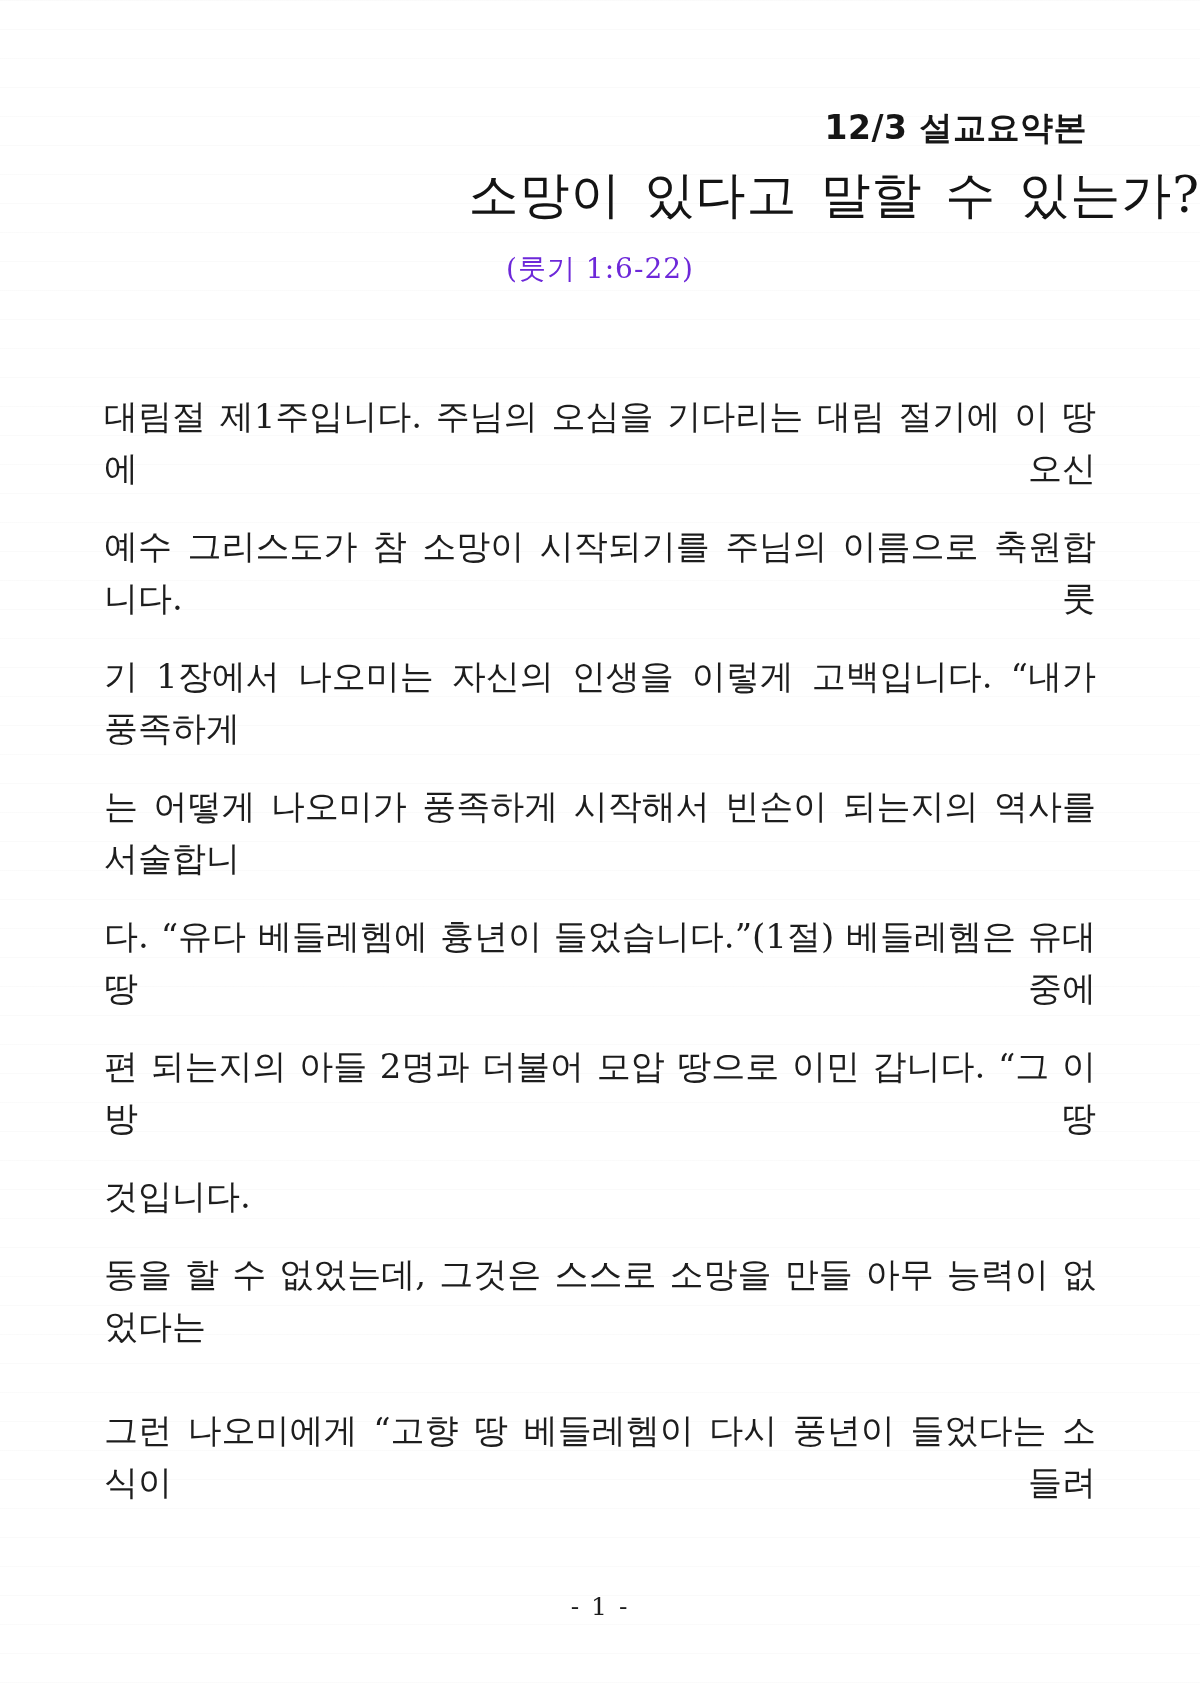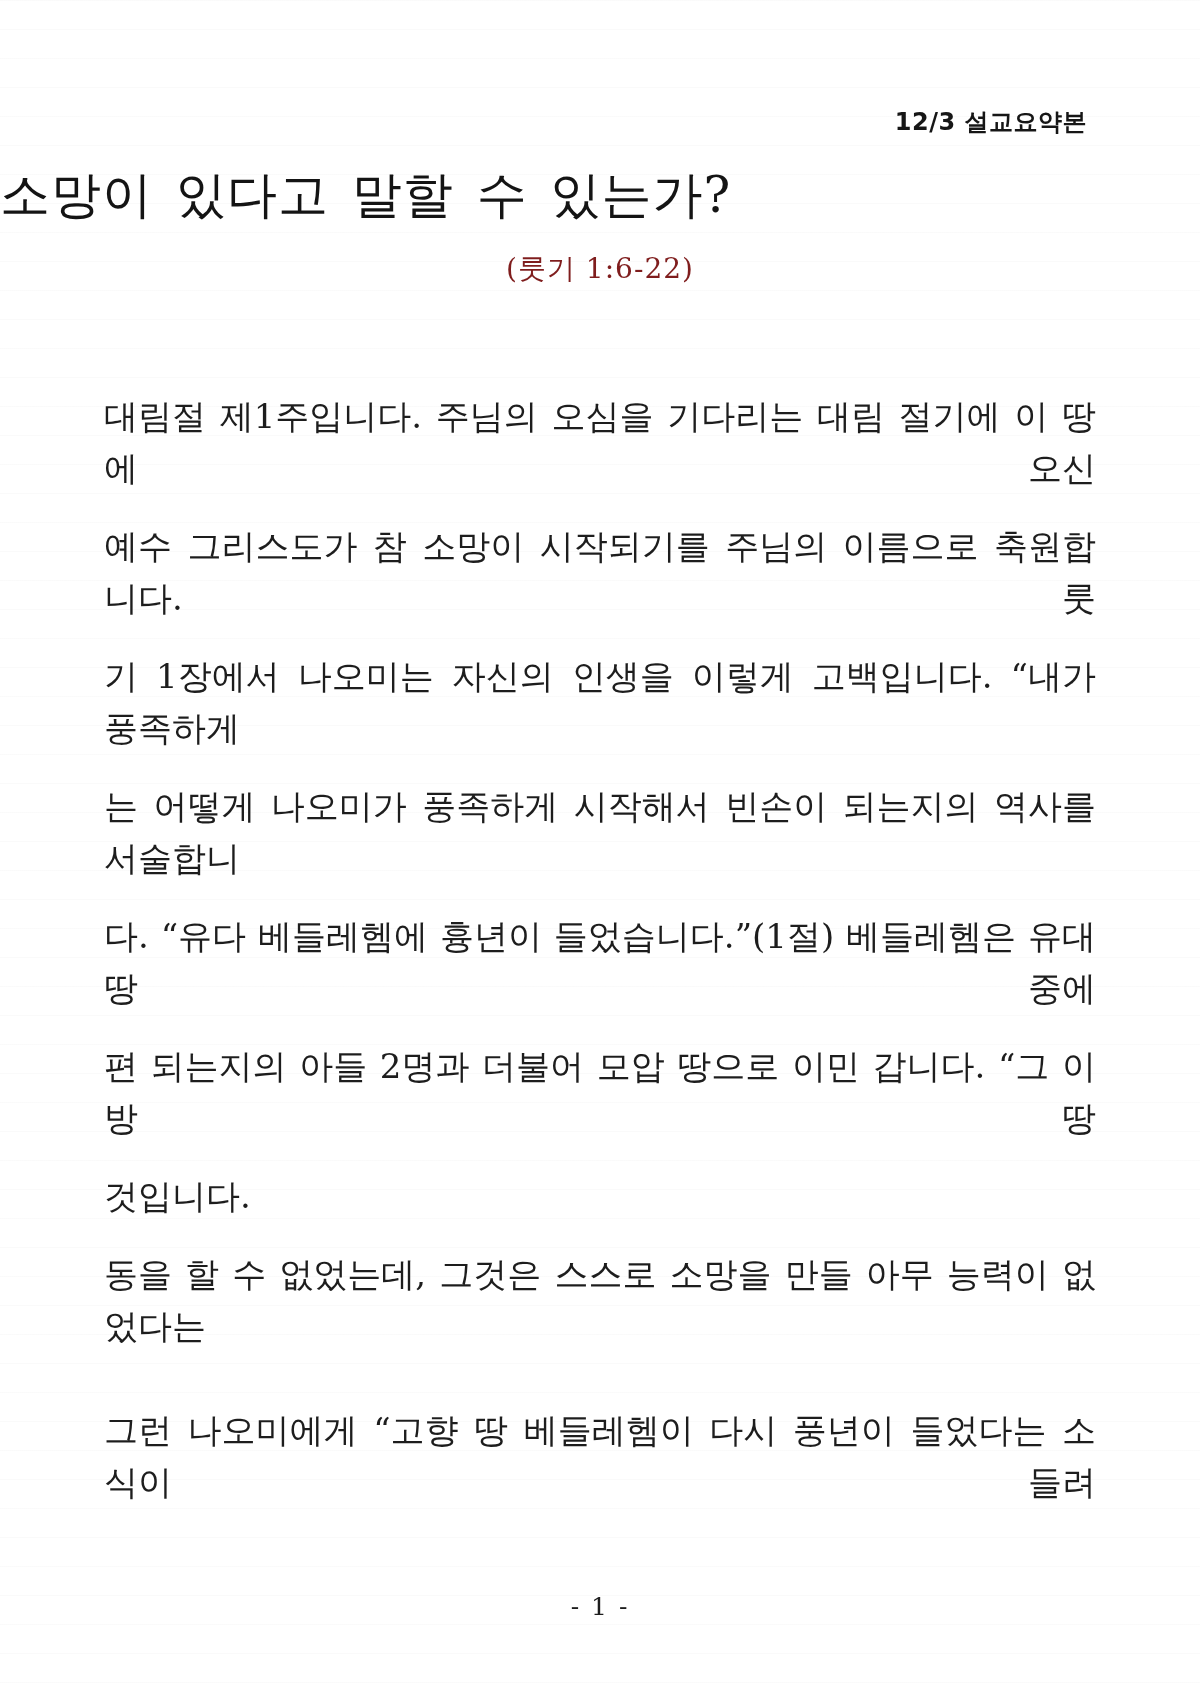--- a/index.html
+++ b/index.html
@@ -25,48 +25,48 @@
       transparent 1px, transparent 29px
     );
     pointer-events: none;
   }
   .header-note {
     position: absolute;
     top: 106px;
     right: 113px;
     font-family: "DejaVu Sans", "Liberation Sans", sans-serif;
     font-weight: 700;
-    font-size: 24px;
+    font-size: 33px;
     letter-spacing: 0.5px;
     color: #161616;
     white-space: nowrap;
   }
   .doc-title {
     position: absolute;
     top: 164px;
     left: 0;
     width: 1200px;
-    text-align: left;
+    text-align: right;
     font-size: 50px;
     line-height: 62px;
     font-weight: 500;
     letter-spacing: 1px;
     word-spacing: 6px;
     color: #141414;
     white-space: nowrap;
   }
   .doc-subtitle {
     position: absolute;
     top: 250px;
     left: 0;
     width: 1200px;
     text-align: center;
     font-size: 28px;
     letter-spacing: 1px;
-    color: #7f1d1d;
+    color: #6d28d9;
     white-space: nowrap;
   }
   .body-text {
     position: absolute;
     left: 104px;
     top: 364px;
     width: 992px;
     font-size: 34px;
     line-height: 52px;
     color: #1d1d1d;

